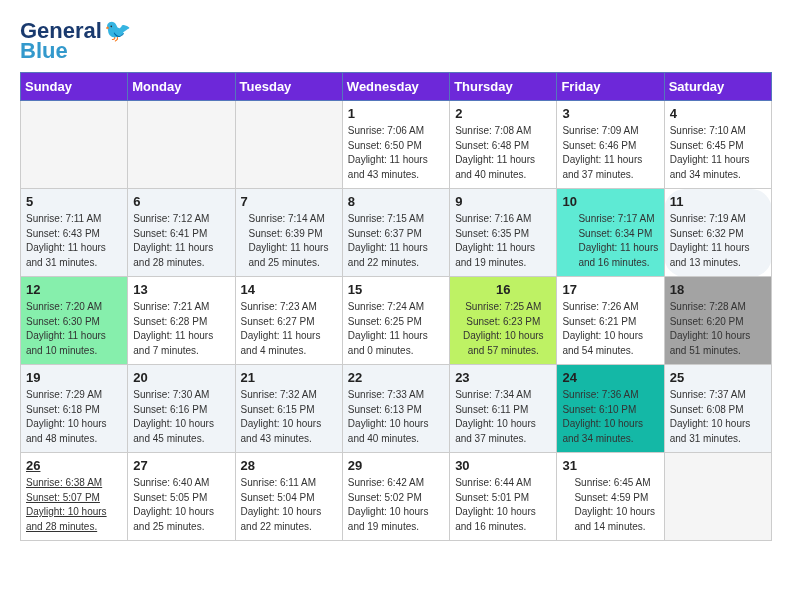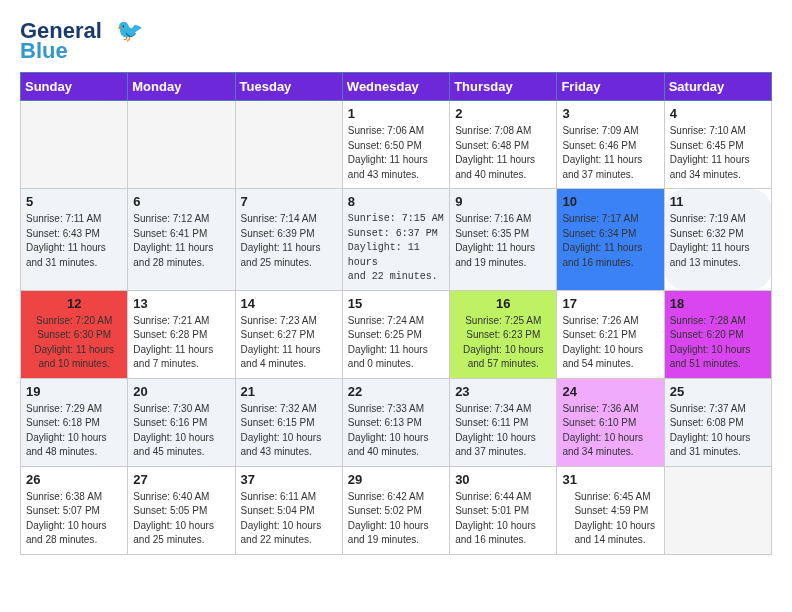--- a/index.html
+++ b/index.html
@@ -78,21 +78,21 @@
     }
     .calendar thead tr th {
       background: #6d28d9;
     }
   </style>
 </head>
 <body>
 
 <div class="header">
   <div class="logo">
-    <div style="display:flex;align-items:center;gap:14px;">
+    <div style="display:flex;align-items:center;gap:2px;">
       <span style="font-size:22px;font-weight:bold;color:#1a3a6e;line-height:1;">General</span>
       <span style="color:#3399cc;font-size:22px;line-height:1;">🐦</span>
     </div>
     <span style="font-size:22px;font-weight:bold;color:#3399cc;line-height:1;margin-top:-2px;">Blue</span>
   </div>
   <div class="title-block">
     <div class="month-title"></div>
     <div class="subtitle"></div>
   </div>
 </div>
@@ -153,56 +153,56 @@
         </td>
         <td style="background: rgb(240, 244, 248);">
           <div class="day-number">6</div>
           <div class="cell-info" style="white-space: pre-line;">Sunrise: 7:12 AM
 Sunset: 6:41 PM
 Daylight: 11 hours
 and 28 minutes.</div>
         </td>
         <td style="background: rgb(240, 244, 248);">
           <div class="day-number">7</div>
-          <div class="cell-info" style="white-space: pre-line;">Sunrise: 7:14 AM
+          <div class="cell-info" style="white-space: pre-line; margin-left: 8px;">Sunrise: 7:14 AM
 Sunset: 6:39 PM
 Daylight: 11 hours
 and 25 minutes.</div>
         </td>
         <td style="background: rgb(240, 244, 248);">
           <div class="day-number">8</div>
-          <div class="cell-info" style="white-space: pre-line; font-family: Liberation Mono, monospace;">Sunrise: 7:15 AM
+          <div class="cell-info" style="white-space: pre-line;">Sunrise: 7:15 AM
 Sunset: 6:37 PM
 Daylight: 11 hours
 and 22 minutes.</div>
         </td>
         <td style="background: rgb(240, 244, 248);">
           <div class="day-number">9</div>
           <div class="cell-info" style="white-space: pre-line;">Sunrise: 7:16 AM
 Sunset: 6:35 PM
 Daylight: 11 hours
 and 19 minutes.</div>
         </td>
-        <td style="background: #3b82f6;">
+        <td style="background: #5eead4;">
           <div class="day-number">10</div>
-          <div class="cell-info" style="white-space: pre-line;">Sunrise: 7:17 AM
+          <div class="cell-info" style="white-space: pre-line; margin-left: 16px;">Sunrise: 7:17 AM
 Sunset: 6:34 PM
 Daylight: 11 hours
 and 16 minutes.</div>
         </td>
         <td style="background: rgb(240, 244, 248); border-radius: 21px;">
           <div class="day-number">11</div>
           <div class="cell-info" style="white-space: pre-line;">Sunrise: 7:19 AM
 Sunset: 6:32 PM
 Daylight: 11 hours
 and 13 minutes.</div>
         </td>
       </tr>
       <tr>
-        <td style="background: #ef4444; text-align: center;">
+        <td style="background: #86efac;">
           <div class="day-number">12</div>
           <div class="cell-info" style="white-space: pre-line;">Sunrise: 7:20 AM
 Sunset: 6:30 PM
 Daylight: 11 hours
 and 10 minutes.</div>
         </td>
         <td style="background: rgb(255, 255, 255);">
           <div class="day-number">13</div>
           <div class="cell-info" style="white-space: pre-line;">Sunrise: 7:21 AM
 Sunset: 6:28 PM
@@ -230,21 +230,21 @@
 Daylight: 10 hours
 and 57 minutes.</div>
         </td>
         <td style="background: rgb(255, 255, 255);">
           <div class="day-number">17</div>
           <div class="cell-info" style="white-space: pre-line;">Sunrise: 7:26 AM
 Sunset: 6:21 PM
 Daylight: 10 hours
 and 54 minutes.</div>
         </td>
-        <td style="background: #d946ef;">
+        <td style="background: #a3a3a3;">
           <div class="day-number">18</div>
           <div class="cell-info" style="white-space: pre-line;">Sunrise: 7:28 AM
 Sunset: 6:20 PM
 Daylight: 10 hours
 and 51 minutes.</div>
         </td>
       </tr>
       <tr>
         <td style="background: rgb(240, 244, 248);">
           <div class="day-number">19</div>
@@ -274,52 +274,52 @@
 Daylight: 10 hours
 and 40 minutes.</div>
         </td>
         <td style="background: rgb(240, 244, 248);">
           <div class="day-number">23</div>
           <div class="cell-info" style="white-space: pre-line;">Sunrise: 7:34 AM
 Sunset: 6:11 PM
 Daylight: 10 hours
 and 37 minutes.</div>
         </td>
-        <td style="background: #f0abfc;">
+        <td style="background: #14b8a6;">
           <div class="day-number">24</div>
           <div class="cell-info" style="white-space: pre-line;">Sunrise: 7:36 AM
 Sunset: 6:10 PM
 Daylight: 10 hours
 and 34 minutes.</div>
         </td>
         <td style="background: rgb(240, 244, 248);">
           <div class="day-number">25</div>
           <div class="cell-info" style="white-space: pre-line;">Sunrise: 7:37 AM
 Sunset: 6:08 PM
 Daylight: 10 hours
 and 31 minutes.</div>
         </td>
       </tr>
       <tr>
-        <td style="background: rgb(255, 255, 255);">
+        <td style="background: rgb(255, 255, 255); text-decoration: underline;">
           <div class="day-number">26</div>
           <div class="cell-info" style="white-space: pre-line;">Sunrise: 6:38 AM
 Sunset: 5:07 PM
 Daylight: 10 hours
 and 28 minutes.</div>
         </td>
         <td style="background: rgb(255, 255, 255);">
           <div class="day-number">27</div>
           <div class="cell-info" style="white-space: pre-line;">Sunrise: 6:40 AM
 Sunset: 5:05 PM
 Daylight: 10 hours
 and 25 minutes.</div>
         </td>
         <td style="background: rgb(255, 255, 255);">
-          <div class="day-number">37</div>
+          <div class="day-number">28</div>
           <div class="cell-info" style="white-space: pre-line;">Sunrise: 6:11 AM
 Sunset: 5:04 PM
 Daylight: 10 hours
 and 22 minutes.</div>
         </td>
         <td style="background: rgb(255, 255, 255);">
           <div class="day-number">29</div>
           <div class="cell-info" style="white-space: pre-line;">Sunrise: 6:42 AM
 Sunset: 5:02 PM
 Daylight: 10 hours

